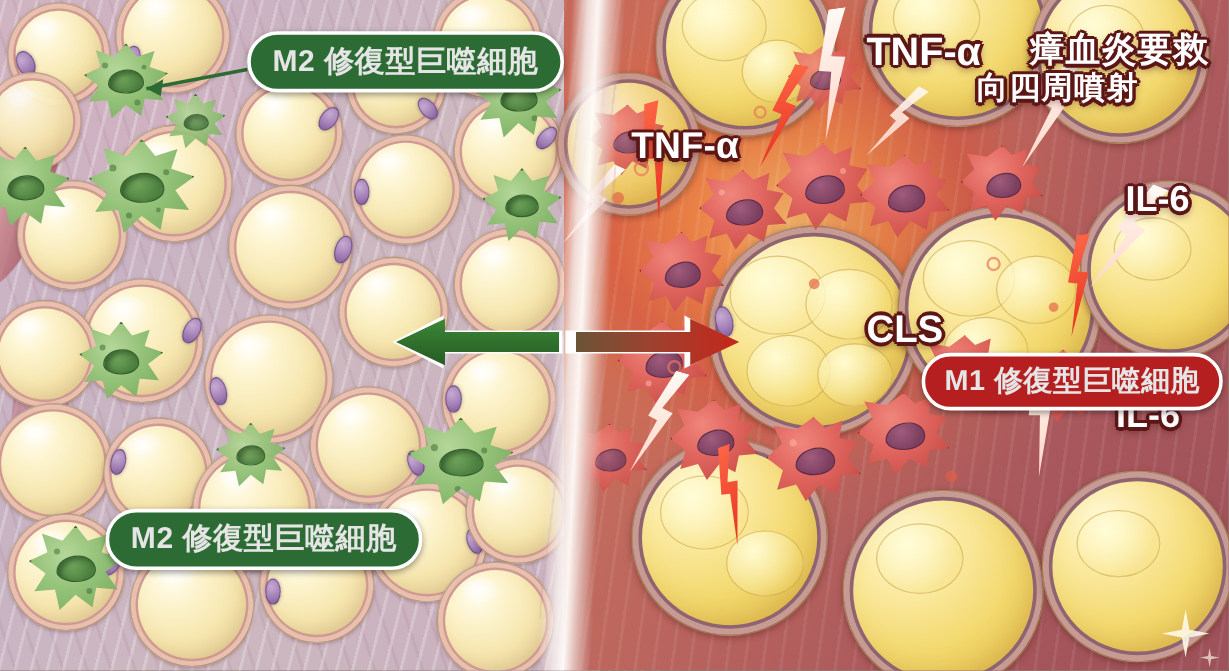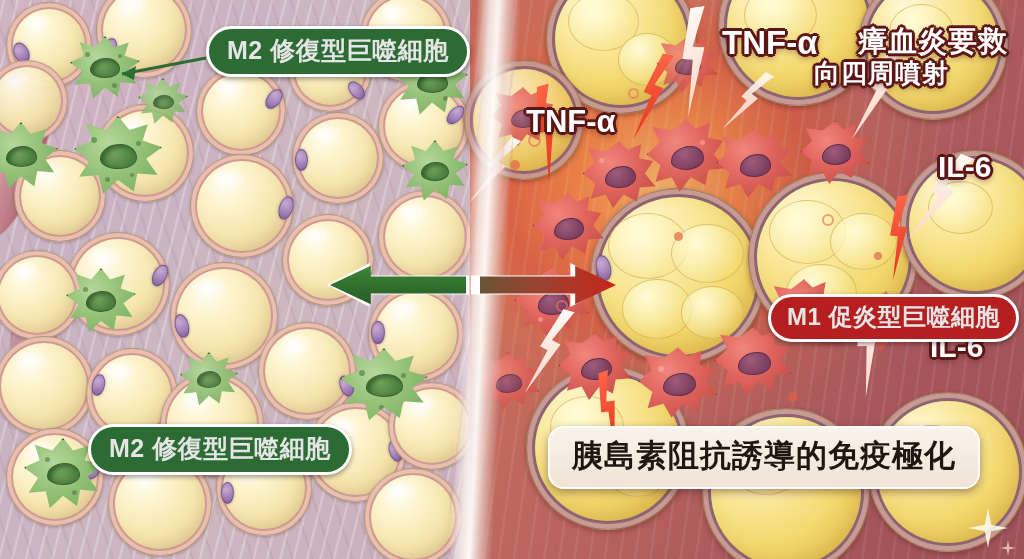--- a/index.html
+++ b/index.html
@@ -530,25 +530,25 @@
   <div class="pill pill-green" style="left:88px;top:424px;">M2 修復型巨噬細胞</div>
 
   <div class="outline-text" style="left:722px;top:24px;font-size:33px;">TNF-α</div>
 
   <div class="outline-text" style="left:526px;top:104px;font-size:31px;">TNF-α</div>
 
   <div class="outline-text" style="left:938px;top:150px;font-size:30px;">IL-6</div>
 
   <div class="outline-text" style="left:930px;top:330px;font-size:30px;">IL-6</div>
 
-
-  <div class="pill pill-red" style="left:768px;top:294px;">M1 促炎型巨噬細胞</div>
+  <div class="outline-text" style="left:722px;top:256px;font-size:32px;">CLS</div>
+
+  <div class="pill pill-red" style="left:768px;top:294px;">M1 修復型巨噬細胞</div>
 
   <div class="outline-text" style="left:858px;top:22px;font-size:29px;letter-spacing:1px;">瘴血炎要救</div>
 
   <div class="outline-text" style="left:814px;top:56px;font-size:26px;letter-spacing:1px;">向四周噴射</div>
 
-  <div id="banner">胰島素阻抗誘導的免疫極化</div>
 
   <div class="sparkle" style="left:968px;top:508px;width:40px;height:40px;"></div>
   <div class="sparkle" style="left:1000px;top:540px;width:16px;height:16px;opacity:.75;"></div>
 
 </div>
 
 </body></html>

